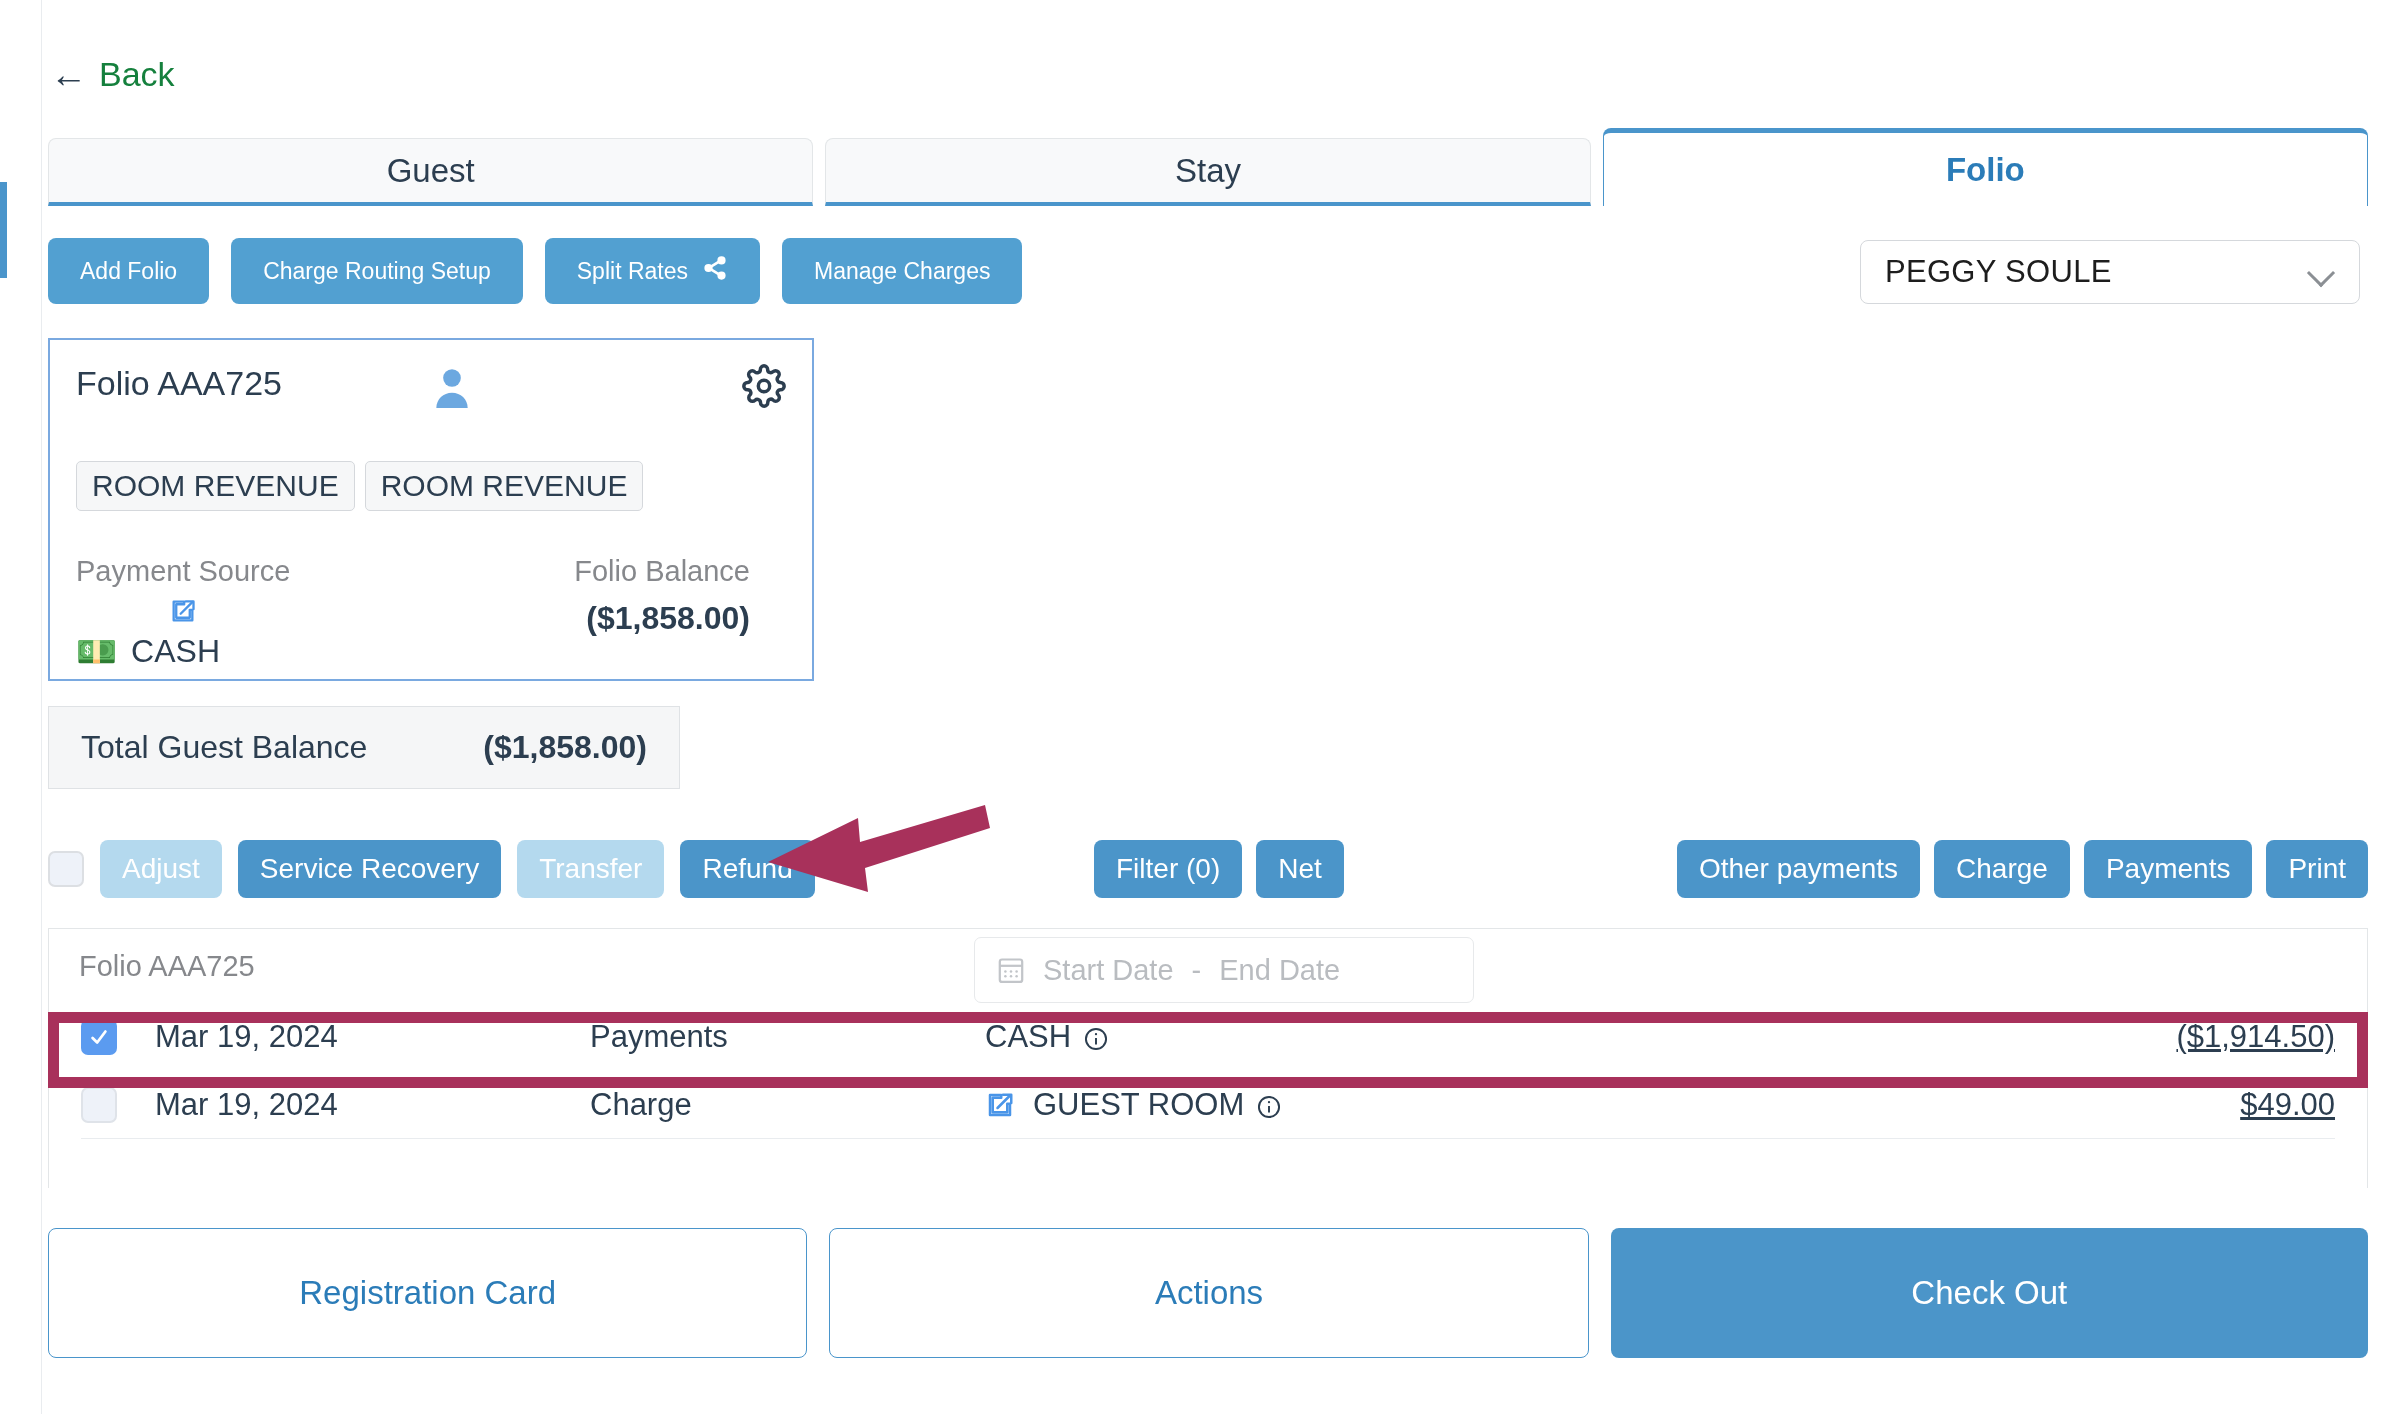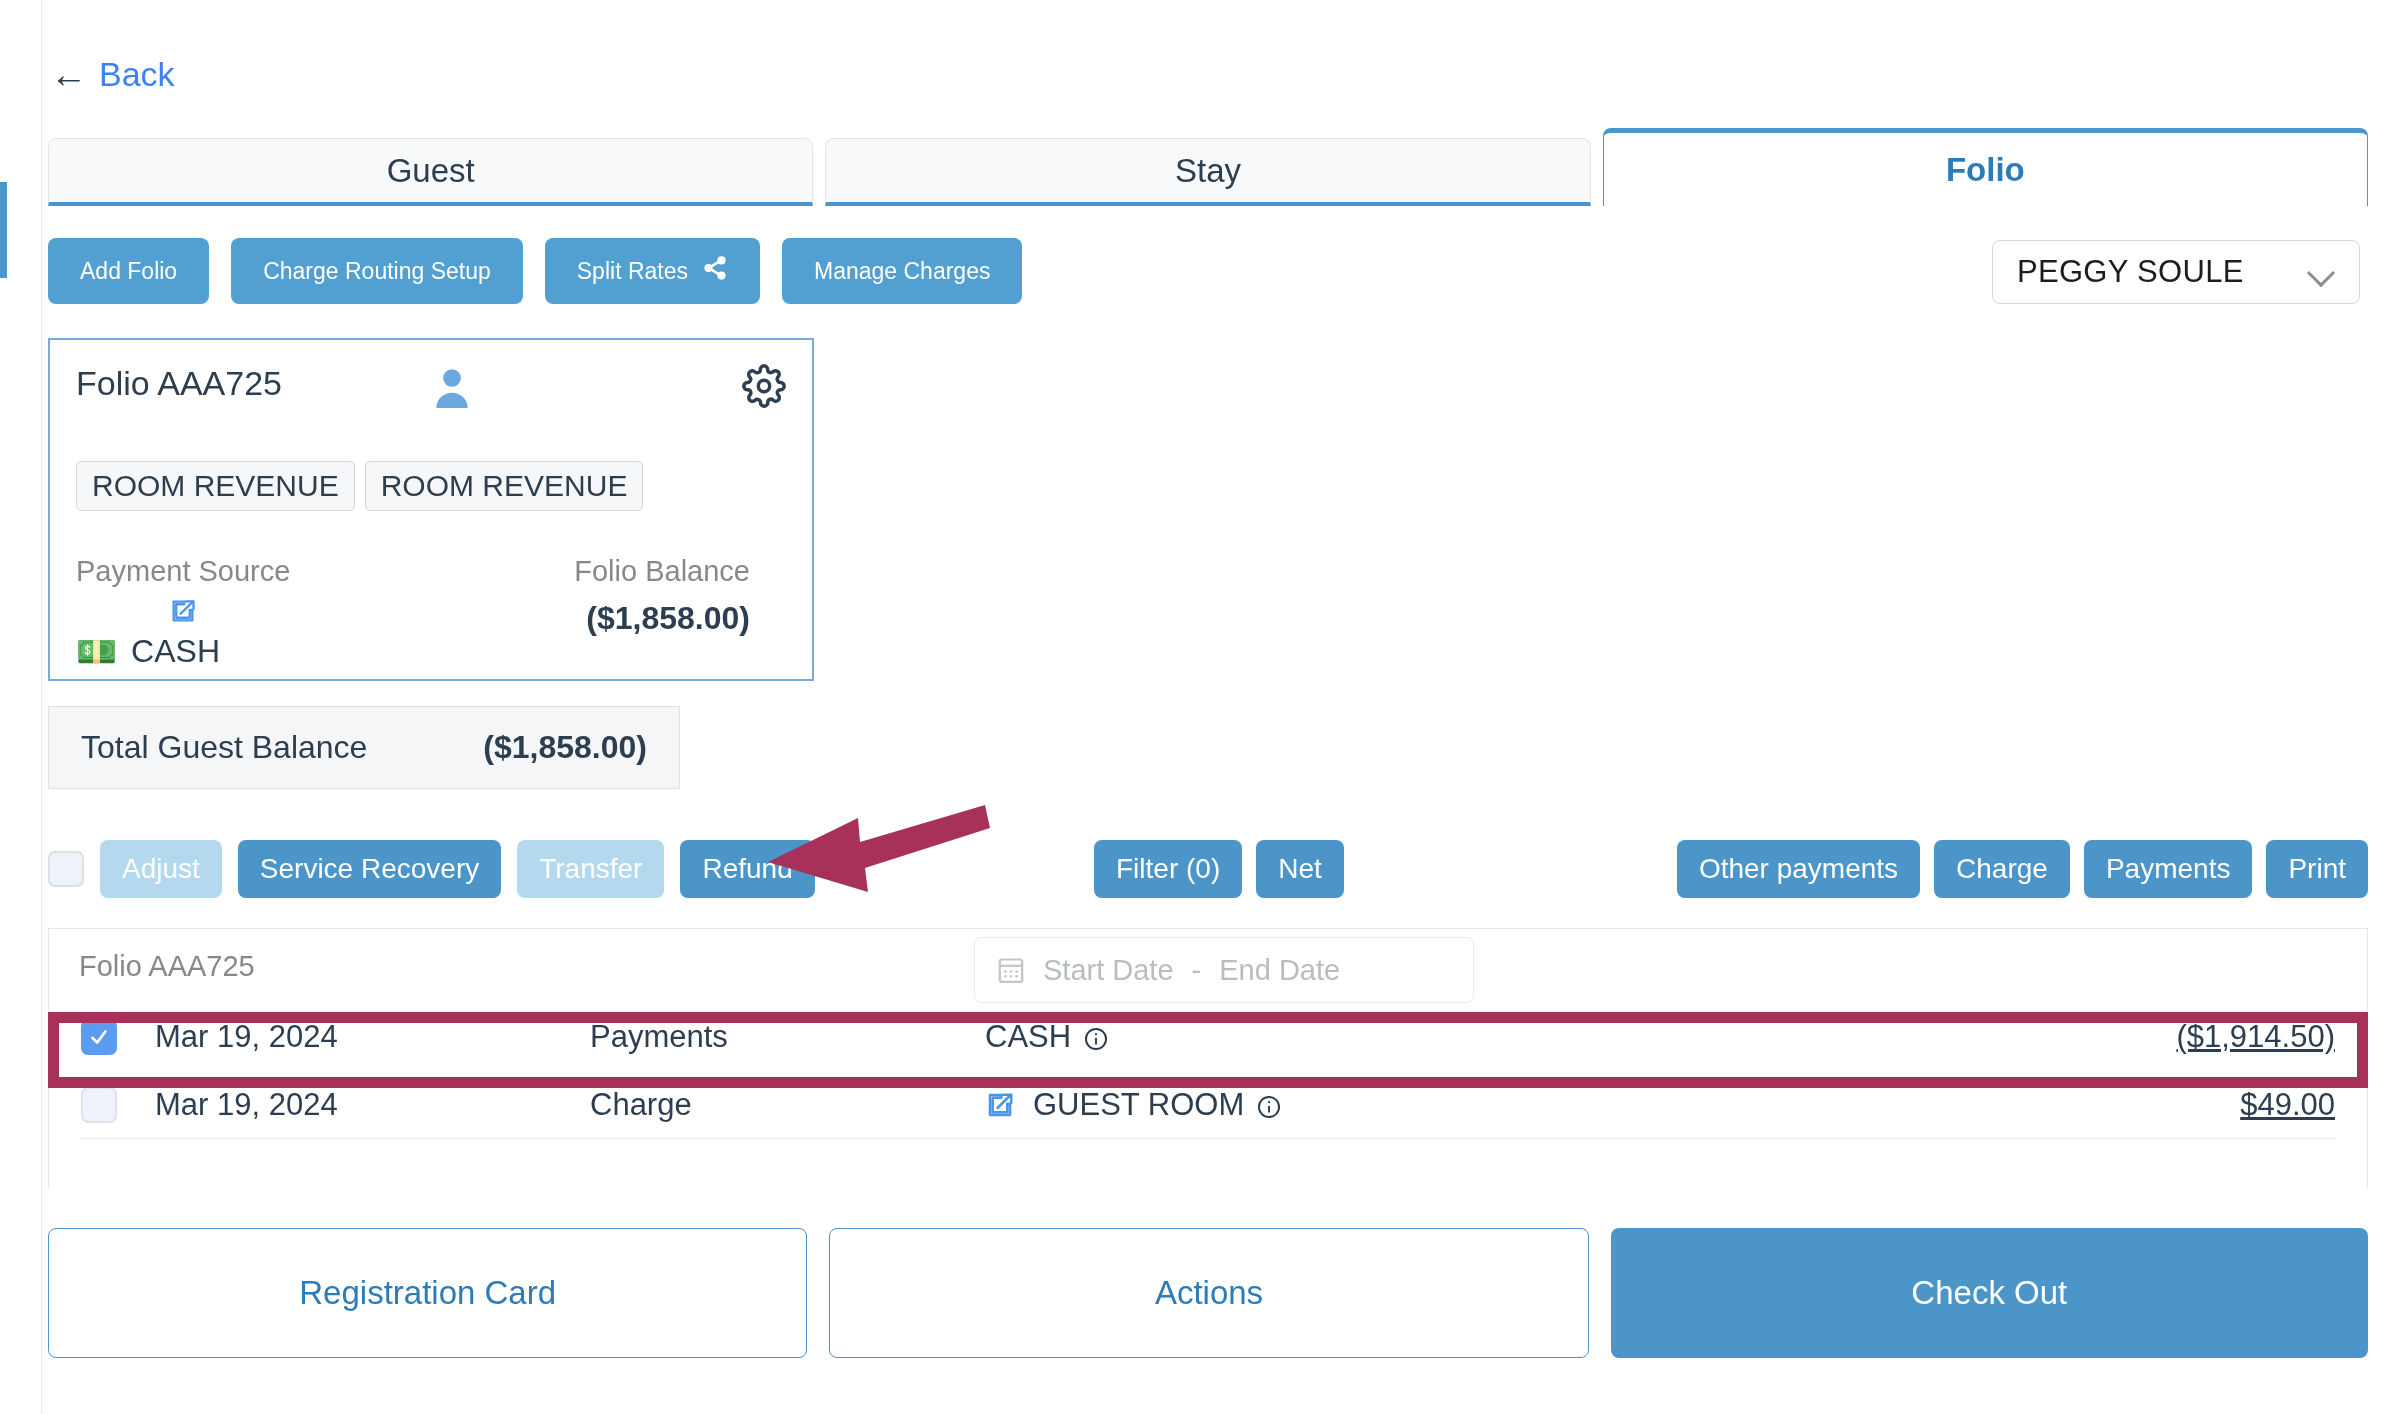--- a/index.html
+++ b/index.html
@@ -34,21 +34,21 @@
   .back-row {
     position: absolute;
     left: 50px; top: 55px;
     display: flex; align-items: center; gap: 12px;
     cursor: pointer;
   }
   .back-arrow {
     font-size: 37px; line-height: 1; color: #2c3e50; font-weight: 400;
   }
   .back-label {
-    font-size: 34px; color: #3b82f6; font-weight: 400;
+    font-size: 34px; color: #15803d; font-weight: 400;
   }
 
   
   .tabs {
     position: absolute;
     left: 48px; top: 128px;
     width: 2320px; height: 78px;
     display: flex; align-items: flex-end;
   }
   .tab {
@@ -93,21 +93,21 @@
     cursor: pointer;
     display: inline-flex; align-items: center; justify-content: center; gap: 14px;
     white-space: nowrap;
   }
   .share-glyph { font-size: 26px; }
 
   
   .guest-select {
     position: absolute;
     right: 48px; top: 240px;
-    width: 368px; height: 64px;
+    width: 500px; height: 64px;
     border: 1px solid #d5d8dc;
     border-radius: 8px;
     background: #ffffff;
     display: flex; align-items: center; justify-content: space-between;
     padding: 0 24px;
     cursor: pointer;
   }
   .guest-select .val { font-size: 31px; color: #1d1d1d; letter-spacing: .3px; }
   .chev { width: 26px; height: 26px; position: relative; }
   .chev:before {

